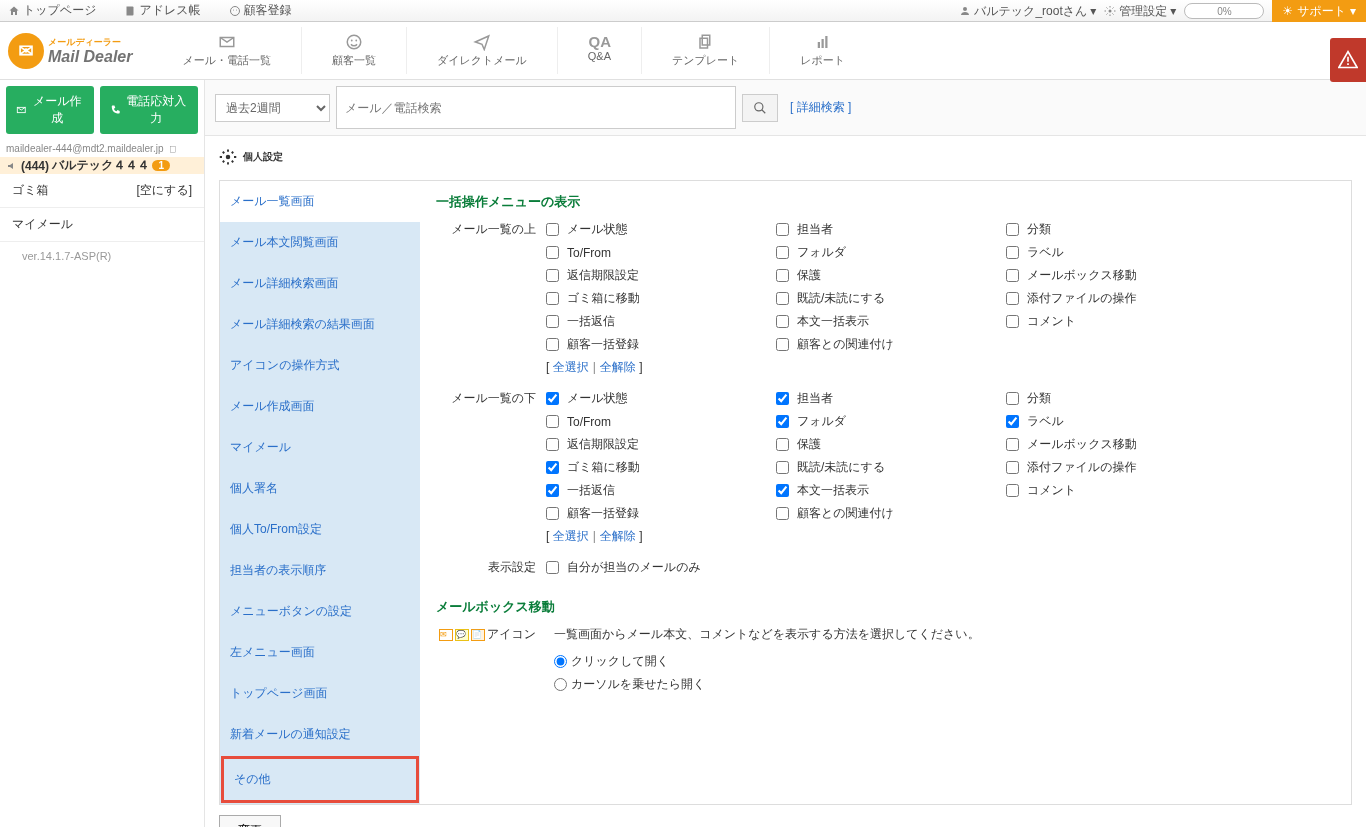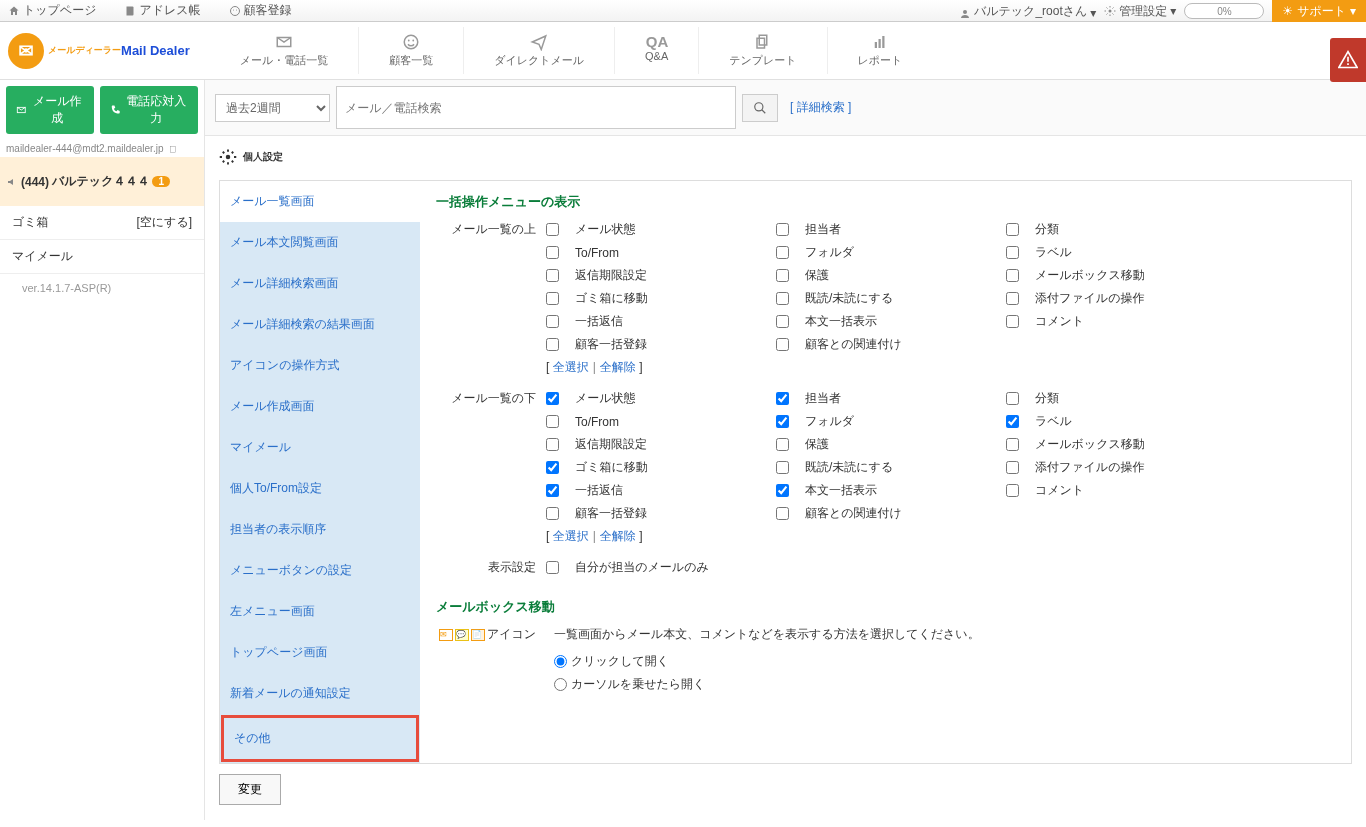--- a/index.html
+++ b/index.html
@@ -2,65 +2,65 @@
 <html><head>
 <meta charset="utf-8">
 <style>
 *{box-sizing:border-box;margin:0;padding:0}
 body{font-family:"Hiragino Kaku Gothic ProN","メイリオ",Meiryo,sans-serif;font-size:12px;color:#333;background:#fff}
 .topbar{height:22px;background:linear-gradient(#fff,#f3f3f3);border-bottom:1px solid #ccc;display:flex;align-items:center;padding:0 8px;position:relative}
 .topbar-left{display:flex;gap:28px}
 .top-link{display:flex;align-items:center;gap:3px;color:#555;font-size:12px;cursor:pointer}
 .top-link svg{width:12px;height:12px;fill:#888}
 .topbar-right{position:absolute;right:0;top:0;display:flex;align-items:center;height:22px;gap:8px}
-.user-box{display:flex;align-items:flex-end;gap:3px;color:#555;font-size:12px;cursor:pointer}
+.user-box{display:flex;align-items:center;gap:3px;color:#555;font-size:12px;cursor:pointer}
 .admin-box{display:flex;align-items:center;gap:3px;color:#555;font-size:12px;cursor:pointer}
 .progress-pill{width:80px;height:16px;border:1px solid #bbb;border-radius:8px;display:flex;align-items:center;justify-content:center;font-size:10px;color:#888;background:#fff}
 .support-btn{background:#f39c12;color:#fff;height:22px;padding:0 10px;display:flex;align-items:center;gap:4px;font-size:12px;cursor:pointer}
 .header{height:58px;display:flex;align-items:center;border-bottom:1px solid #e0e0e0;padding:0 8px;position:relative}
 .logo{display:flex;align-items:center;gap:4px;margin-right:20px}
 .logo-icon{width:36px;height:36px;background:#f39c12;border-radius:50%;display:flex;align-items:center;justify-content:center;color:#fff;font-weight:bold;font-size:18px}
-.logo-text{display:flex;flex-direction:row;justify-content:space-between}
+.logo-text{display:flex;flex-direction:column;justify-content:space-between}
 .logo-sub{font-size:9px;color:#f39c12;font-weight:bold}
-.logo-main{font-size:13px;color:#1d4ed8;font-weight:bold;line-height:1}
+.logo-main{font-size:16px;color:#737373;font-weight:bold;font-style:italic;line-height:1}
 .nav-tabs{display:flex}
 .nav-tab{padding:6px 30px;text-align:right;border-left:1px solid #eee;cursor:pointer;color:#666}
 .nav-tab:first-child{border-left:none}
 .nav-tab svg{width:18px;height:18px;fill:#999;display:block;margin:0 auto 2px}
 .nav-tab-label{font-size:11px}
 .alert-badge{position:absolute;right:0;top:16px;width:36px;height:44px;background:#c0392b;color:#fff;display:flex;align-items:center;justify-content:center;font-size:20px;border-radius:3px 0 0 3px}
 .toolbar{display:flex;align-items:center;padding:6px 8px;gap:6px;border-bottom:1px solid #e5e5e5;background:#fafafa}
 .btn-green{background:#27ae60;color:#fff;border:none;padding:7px 10px;border-radius:3px;font-size:12px;cursor:pointer;display:flex;align-items:center;gap:4px}
 .period-select{width:115px;height:28px;border:1px solid #ccc;background:#fff;font-size:12px;padding:0 6px;color:#666}
 .search-input{flex:0 0 400px;height:43px;border:1px solid #ccc;padding:0 8px;font-size:12px;color:#333}
 .search-btn{width:36px;height:28px;border:1px solid #ccc;background:#f3f3f3;cursor:pointer;display:flex;align-items:center;justify-content:center}
 .adv-search{color:#2a6fc9;font-size:12px;margin-left:6px;cursor:pointer}
 .sidebar{width:205px;flex-shrink:0;background:#fff;border-right:1px solid #e5e5e5;min-height:740px;position:relative}
 .sb-email{font-size:10px;color:#888;padding:3px 6px}
 .sb-email svg{width:10px;height:10px;fill:#888;vertical-align:middle;margin-left:2px}
-.sb-account{background:#fff0d8;padding:16px 6px;font-size:12px;font-weight:bold;display:flex;align-items:center;gap:3px}
+.sb-account{background:#fff0d8;padding:0 6px;font-size:12px;font-weight:bold;display:flex;align-items:center;gap:3px}
 .sb-account .badge{background:#f39c12;color:#fff;border-radius:8px;padding:0 6px;font-size:10px}
 .sb-account svg{width:12px;height:12px;fill:#888}
 .sb-table{width:100%;border-collapse:collapse}
 .sb-table td{padding:8px 12px;border-bottom:1px solid #eee;font-size:12px;cursor:pointer}
 .sb-version{padding:8px 22px;color:#999;font-size:11px}
 .content{flex:1;padding:12px 14px}
 .page-header{display:flex;align-items:center;gap:6px;margin-bottom:14px}
 .page-header svg{width:18px;height:18px;fill:#333}
 .page-header h2{font-size:10px;font-weight:bold}
 .panel{border:1px solid #ddd;display:flex;background:#fff}
 .panel-menu{width:200px;background:#d8e8f5;padding:0}
 .panel-menu-item{padding:12px 10px;color:#2a6fc9;font-size:12px;cursor:pointer}
 .panel-menu-item.active{background:#fff;color:#2a6fc9}
 .panel-menu-item.highlighted{border:3px solid #e74c3c;margin:1px}
 .panel-body{flex:1;padding:12px 16px}
 .section-title{color:#0a7d3a;font-size:13px;font-weight:bold;margin-bottom:10px}
 .sect-grid{display:grid;grid-template-columns:110px 230px 230px 230px;row-gap:6px;font-size:12px}
 .sect-label{text-align:right;padding-right:10px;color:#333}
-.cb{display:flex;align-items:center;gap:16px}
+.cb{display:flex;align-items:center;gap:8px}
 .cb input{width:13px;height:13px}
 .link-row{grid-column:2 / span 3}
 .link-row span{color:#2a6fc9;cursor:pointer}
 .link-row .sep{color:#888;margin:0 4px}
 .icon-section{margin-top:22px}
 .icon-row{display:flex;align-items:flex-start;gap:8px;margin-top:8px}
 .icon-label{display:flex;align-items:center;gap:2px;width:110px;justify-content:flex-end;padding-right:10px}
 .icon-label span.ic{display:inline-block;width:14px;height:12px;border:1px solid #888;font-size:8px}
 .radio-col{display:flex;flex-direction:column;gap:6px;font-size:12px}
 .radio-col .desc{margin-bottom:4px}
@@ -249,20 +249,21 @@
 
     <div class="panel">
       <div class="panel-menu" id="panel-menu">
           <div class="panel-menu-item active">メール一覧画面</div>
           <div class="panel-menu-item">メール本文閲覧画面</div>
           <div class="panel-menu-item">メール詳細検索画面</div>
           <div class="panel-menu-item">メール詳細検索の結果画面</div>
           <div class="panel-menu-item">アイコンの操作方式</div>
           <div class="panel-menu-item">メール作成画面</div>
           <div class="panel-menu-item">マイメール</div>
+          <div class="panel-menu-item">個人署名</div>
           <div class="panel-menu-item">個人To/From設定</div>
           <div class="panel-menu-item">担当者の表示順序</div>
           <div class="panel-menu-item">メニューボタンの設定</div>
           <div class="panel-menu-item">左メニュー画面</div>
           <div class="panel-menu-item">トップページ画面</div>
           <div class="panel-menu-item">新着メールの通知設定</div>
           <div class="panel-menu-item highlighted">その他</div>
         </div>
       <div class="panel-body">
         <div class="section-title">一括操作メニューの表示</div>

